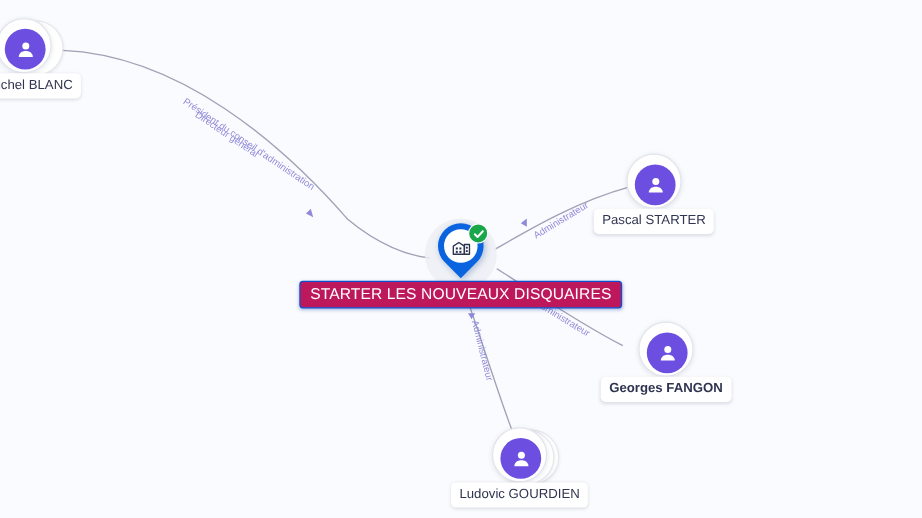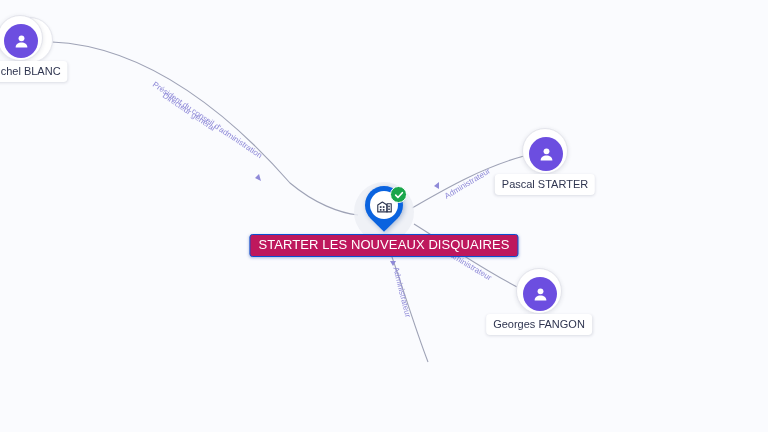--- a/index.html
+++ b/index.html
@@ -225,32 +225,45 @@
       <div class="avatar-disc">
         <svg width="19" height="19" viewBox="0 0 24 24" fill="#ffffff">
           <circle cx="12" cy="8" r="3.7"></circle>
           <path d="M4.6 19.6c0-4.1 3.3-6.3 7.4-6.3s7.4 2.2 7.4 6.3z"></path>
         </svg>
       </div>
     </div>
     <div class="person-label" style="left:25px;">Pascal STARTER</div>
   </div>
 
-  <div class="person-node" style="left:514px; top:266px;">
+  <div class="person-node" style="left:530px; top:266px;font-weight:bold;">
     <div class="avatar-ring" style="left:2px;">
       <div class="avatar-disc">
         <svg width="19" height="19" viewBox="0 0 24 24" fill="#ffffff">
           <circle cx="12" cy="8" r="3.7"></circle>
           <path d="M4.6 19.6c0-4.1 3.3-6.3 7.4-6.3s7.4 2.2 7.4 6.3z"></path>
         </svg>
       </div>
     </div>
     <div class="person-label" style="left:25px;">Georges FANGON</div>
   </div>
 
+  <div class="person-node" style="left:410px; top:354px;">
+    <div class="stack-ring r1"></div>
+    <div class="stack-ring r2"></div>
+    <div class="avatar-ring">
+      <div class="avatar-disc">
+        <svg width="19" height="19" viewBox="0 0 24 24" fill="#ffffff">
+          <circle cx="12" cy="8" r="3.7"></circle>
+          <path d="M4.6 19.6c0-4.1 3.3-6.3 7.4-6.3s7.4 2.2 7.4 6.3z"></path>
+        </svg>
+      </div>
+    </div>
+    <div class="person-label" style="left:23px;">Ludovic GOURDIEN</div>
+  </div>
 
   <div id="company-node">
     <div class="company-halo"></div>
     <div class="pin-shape"></div>
     <div class="pin-inner">
       <svg width="17" height="17" viewBox="0 0 24 24" fill="#2b3550">
         <path d="M2.5 21V11.4L9 7.2l6.5 4.2V21z" fill="none" stroke="#2b3550" stroke-width="1.6" stroke-linejoin="round"></path>
         <path d="M15.5 21V9.5h6V21z" fill="none" stroke="#2b3550" stroke-width="1.6" stroke-linejoin="round"></path>
         <rect x="5.4" y="13" width="2.4" height="2.4"></rect>
         <rect x="9.6" y="13" width="2.4" height="2.4"></rect>

